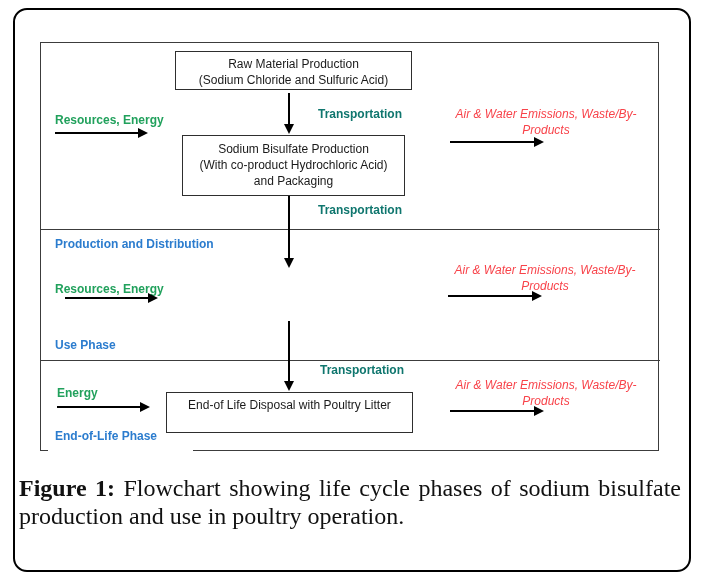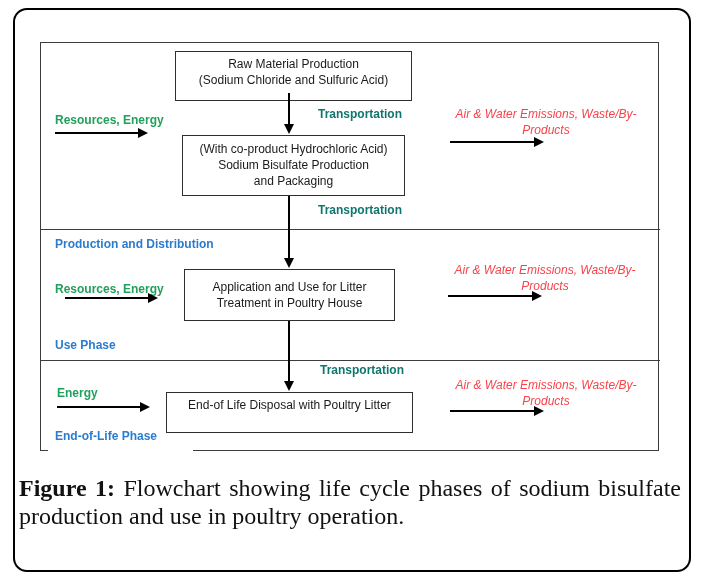--- a/index.html
+++ b/index.html
@@ -59,35 +59,31 @@
 
 <div id="canvas">
 
   <div class="outer-border"></div>
 
   <div class="inner-frame"></div>
   <div class="divider" style="top:229px;"></div>
   <div class="divider" style="top:360px;"></div>
   <div class="mask" style="left:48px; top:449px; width:145px; height:5px;"></div>
 
-  <div class="fbox" style="left:175px; top:51px; width:237px; height:50px; padding-top:4px;">
+  <div class="fbox" style="left:175px; top:51px; width:237px; height:39px; padding-top:4px;">
     <div>Raw Material Production</div>
     <div>(Sodium Chloride and Sulfuric Acid)</div>
   </div>
 
   <div class="fbox" style="left:182px; top:135px; width:223px; height:61px; padding-top:5px;">
+    <div>Sodium Bisulfate Production</div>
     <div>(With co-product Hydrochloric Acid)</div>
-    <div>Sodium Bisulfate Production</div>
     <div>and Packaging</div>
   </div>
 
-  <div class="fbox" style="left:184px; top:269px; width:211px; height:52px; padding-top:9px;">
-    <div>Application and Use for Litter</div>
-    <div>Treatment in Poultry House</div>
-  </div>
 
   <div class="fbox" style="left:166px; top:392px; width:247px; height:41px; padding-top:4px;">
     <div>End-of Life Disposal with Poultry Litter</div>
   </div>
 
   <div class="varrow" style="left:288px; top:93px; height:32px;"></div>
   <div class="varrow" style="left:288px; top:196px; height:63px;"></div>
   <div class="varrow" style="left:288px; top:321px; height:61px;"></div>
 
   <div class="lbl lbl-black" style="left:318px; top:107px;">Transportation</div>

